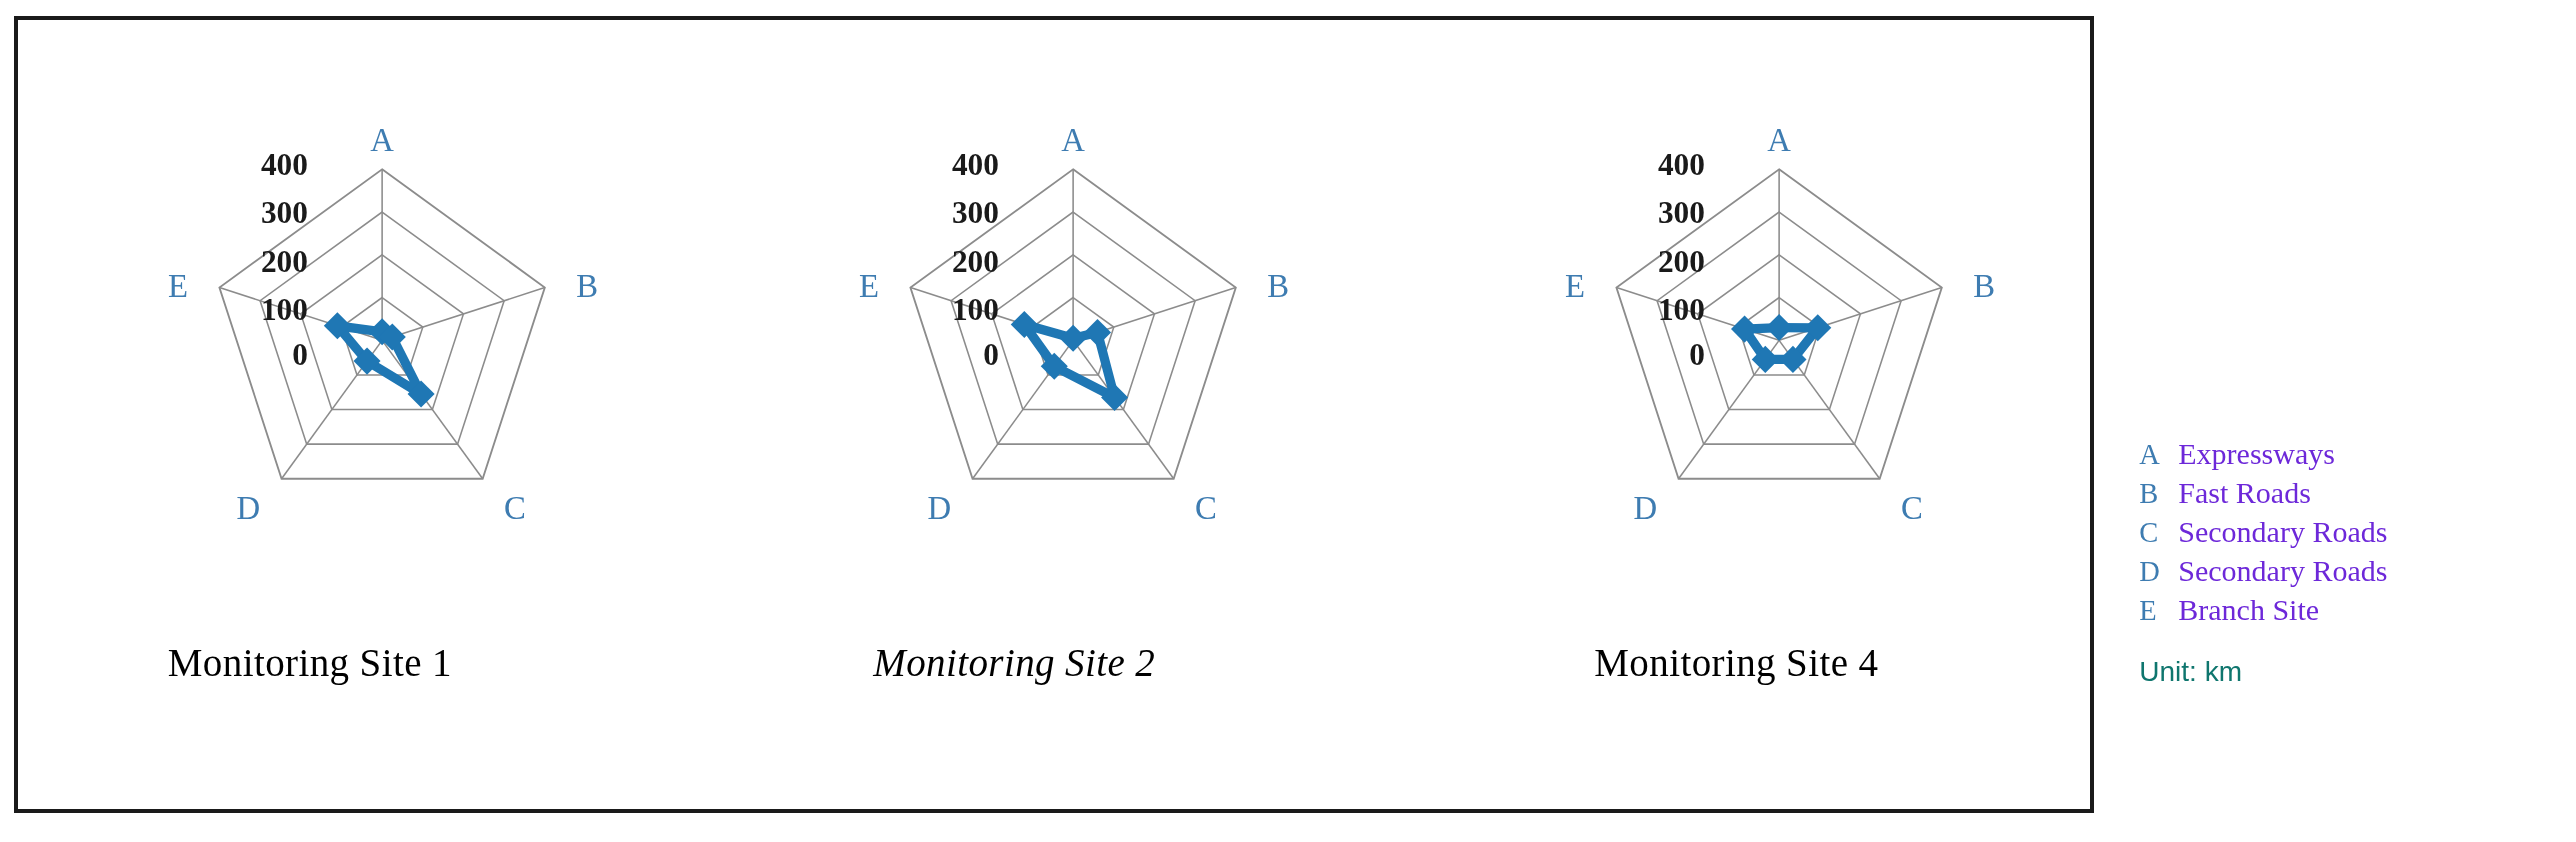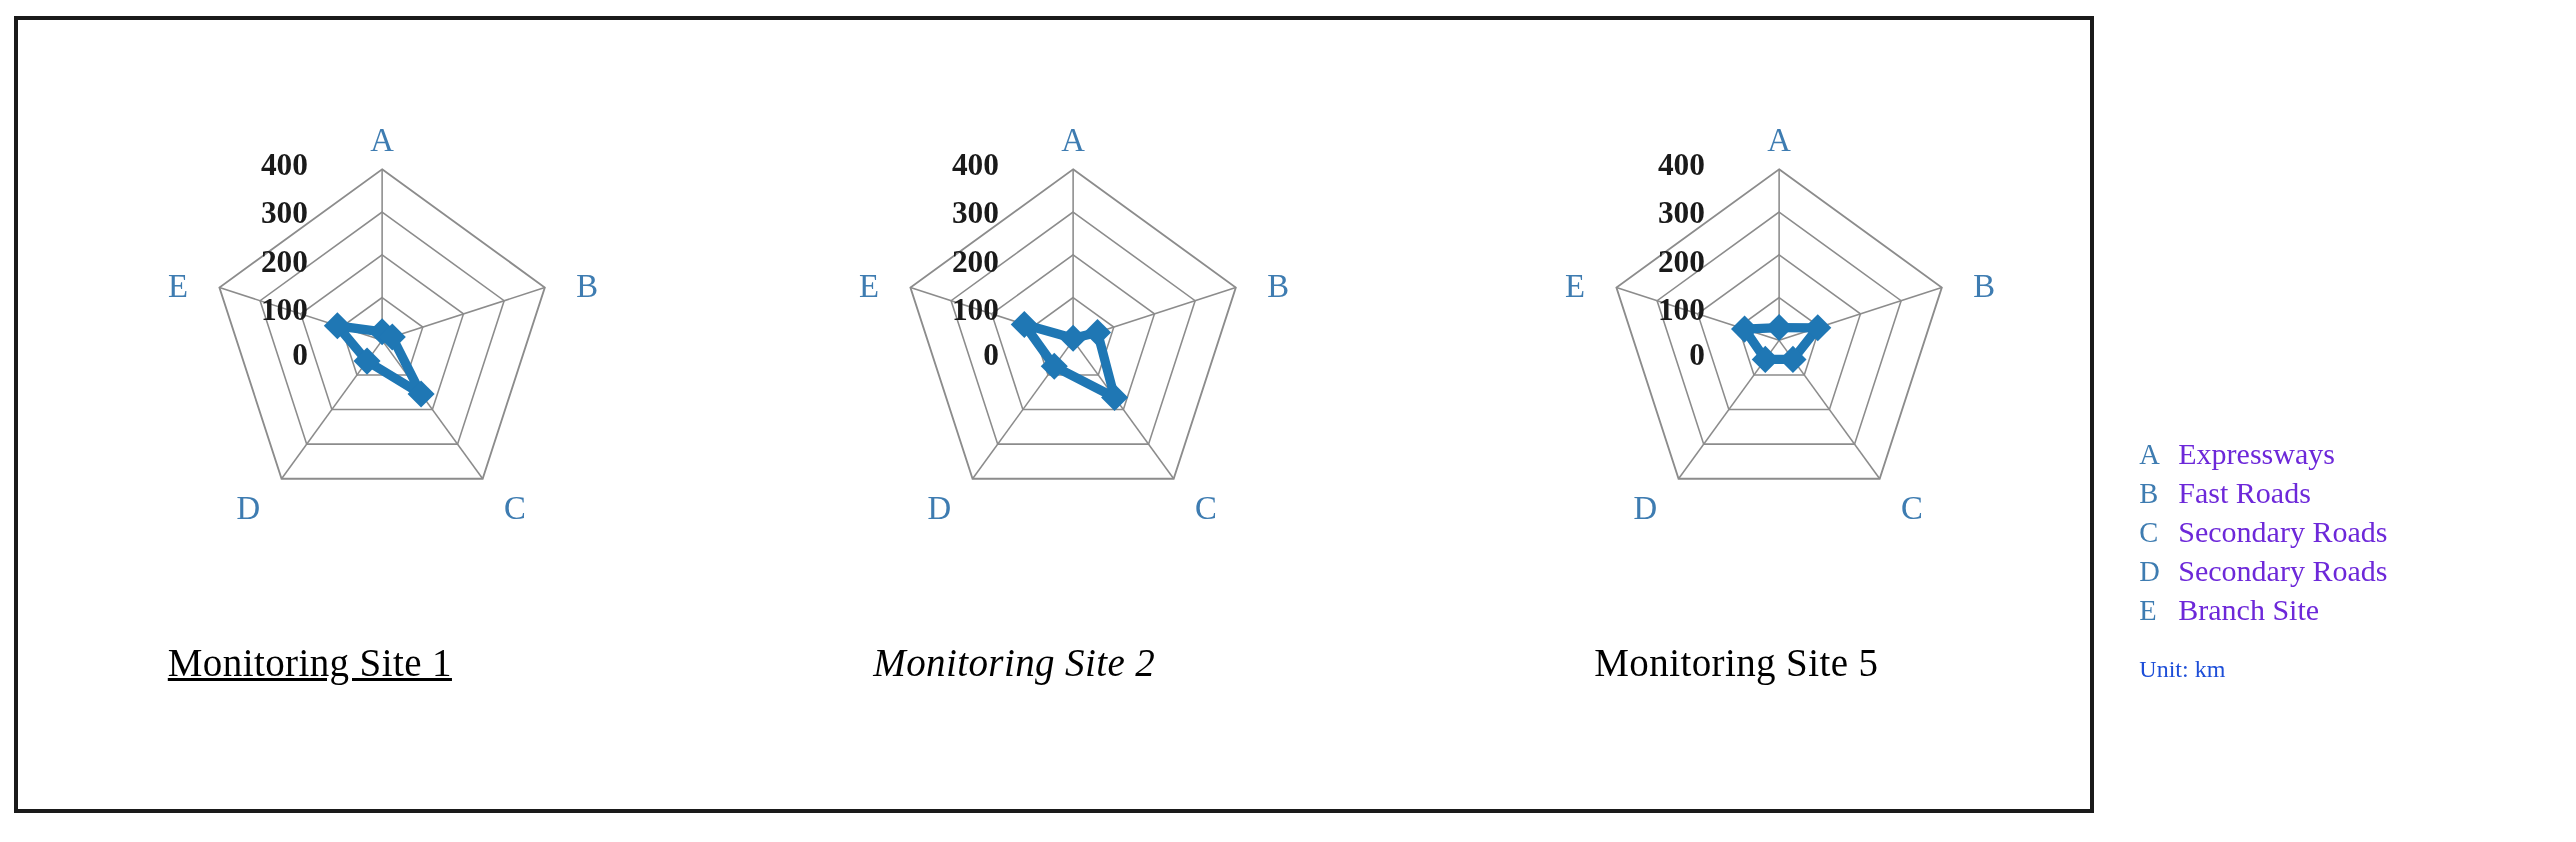--- a/index.html
+++ b/index.html
@@ -26,21 +26,21 @@
 
   .chart-title{
     position:absolute;left:0;width:713px;
     top:599px;
     text-align:center;
     font-family:"Liberation Serif",serif;
     font-size:39px;
     color:#000000;
     letter-spacing:0.4px;
   }
-  #block-0 .chart-title{ text-align:left; padding-left:121px; width:592px;text-decoration:underline;}
+  #block-0 .chart-title{ text-align:left; padding-left:121px; width:592px;}
   #block-1 .chart-title{ text-align:left; padding-left:135px; width:578px;font-style:italic;}
   #block-2 .chart-title{ text-align:left; padding-left:150px; width:563px;}
 
   
   #legend{
     position:absolute;
     left:2121px;
     top:417px;
     width:371px;
   }
@@ -57,23 +57,23 @@
     flex:0 0 39px;
   }
   .legend-label{
     font-family:"Liberation Serif",serif;
     font-size:30px;
     color:#6d28d9;
     white-space:nowrap;
   }
   #legend-unit{
     margin-top:24px;
-    font-family:Liberation Serif, serif;
-    font-size:24px;
-    color:#1d4ed8;
+    font-family:Liberation Sans, sans-serif;
+    font-size:28px;
+    color:#0f766e;
   }
 
   text.axis-letter{
     font-family:"Liberation Serif",serif;
     font-size:46px;
     fill:#3e7cb1;
   }
   text.tick-label{
     font-family:"Liberation Serif",serif;
     font-size:44px;
@@ -201,21 +201,21 @@
           </g>
           <polygon points="470.00,402.00 524.21,402.39 489.40,446.70 450.60,446.70 421.50,404.24" fill="none" stroke="#1f77b4" stroke-width="13" stroke-linejoin="round" stroke-linecap="round"></polygon>
           <g>
             <polygon points="470,383 489,402 470,421 451,402" fill="#1f77b4"></polygon>
             <polygon points="524.2102214288237,383.386031320628 543.2102214288237,402.386031320628 524.2102214288237,421.386031320628 505.21022142882373,402.386031320628" fill="#1f77b4"></polygon>
             <polygon points="489.3969133256516,427.6975608143733 508.3969133256516,446.6975608143733 489.3969133256516,465.6975608143733 470.3969133256516,446.6975608143733" fill="#1f77b4"></polygon>
             <polygon points="450.6030866743484,427.6975608143733 469.6030866743484,446.6975608143733 450.6030866743484,465.6975608143733 431.6030866743484,446.6975608143733" fill="#1f77b4"></polygon>
             <polygon points="421.49611766894714,385.24013328687766 440.49611766894714,404.24013328687766 421.49611766894714,423.24013328687766 402.49611766894714,404.24013328687766" fill="#1f77b4"></polygon>
           </g>
         </svg>
-      <div class="chart-title">Monitoring Site 5</div>
+      <div class="chart-title">Monitoring Site 4</div>
     </div>
 
   </div>
 
   <div id="legend">
     <div class="legend-row">
       <span class="legend-key">A</span>
       <span class="legend-label">Expressways</span>
     </div>
     <div class="legend-row">

